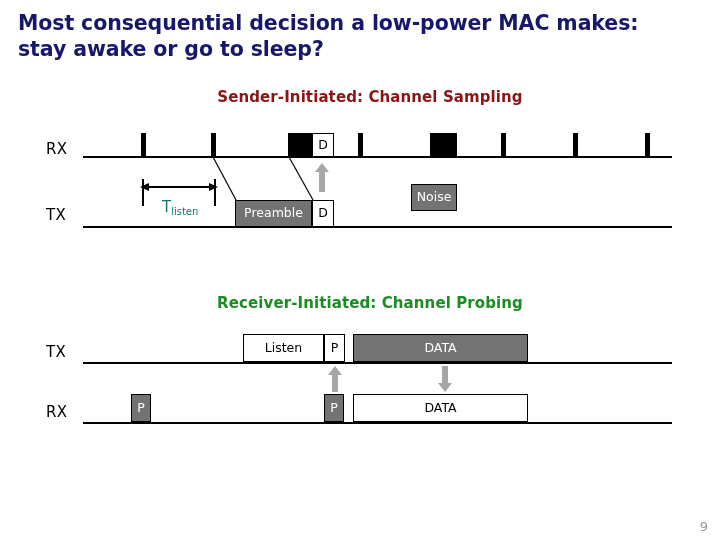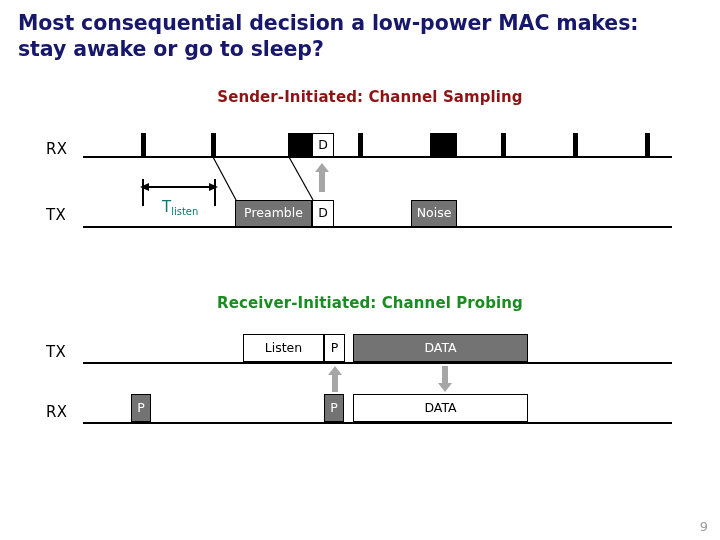--- a/index.html
+++ b/index.html
@@ -165,21 +165,21 @@
   <div class="tick" style="left:645px; top:133px; height:23px;"></div>
 
   <div class="block plain" style="left:288px; top:133px; width:24px; height:24px;"></div>
   <div class="block outline" style="left:312px; top:133px; width:22px; height:24px;">D</div>
 
   <div class="block plain" style="left:430px; top:133px; width:27px; height:24px;"></div>
 
   <div class="block filled" style="left:235px; top:200px; width:77px; height:27px;">Preamble</div>
   <div class="block outline" style="left:312px; top:200px; width:22px; height:27px;">D</div>
 
-  <div class="block filled" style="left:411px; top:200px; width:46px; height:27px;text-align:right;">Noise</div>
+  <div class="block filled" style="left:411px; top:184px; width:46px; height:27px;text-align:right;">Noise</div>
 
   <svg class="connector" style="left:0; top:0; width:720px; height:540px;">
     <line x1="213" y1="157" x2="236" y2="200" stroke="#000" stroke-width="1.2"></line>
     <line x1="289" y1="157" x2="313" y2="200" stroke="#000" stroke-width="1.2"></line>
   </svg>
 
   <svg class="gray-arrow" style="left:314px; top:163px; width:16px; height:29px;">
     <polygon points="8,0 15,9 11,9 11,29 5,29 5,9 1,9" fill="#a6a6a6"></polygon>
   </svg>
 

